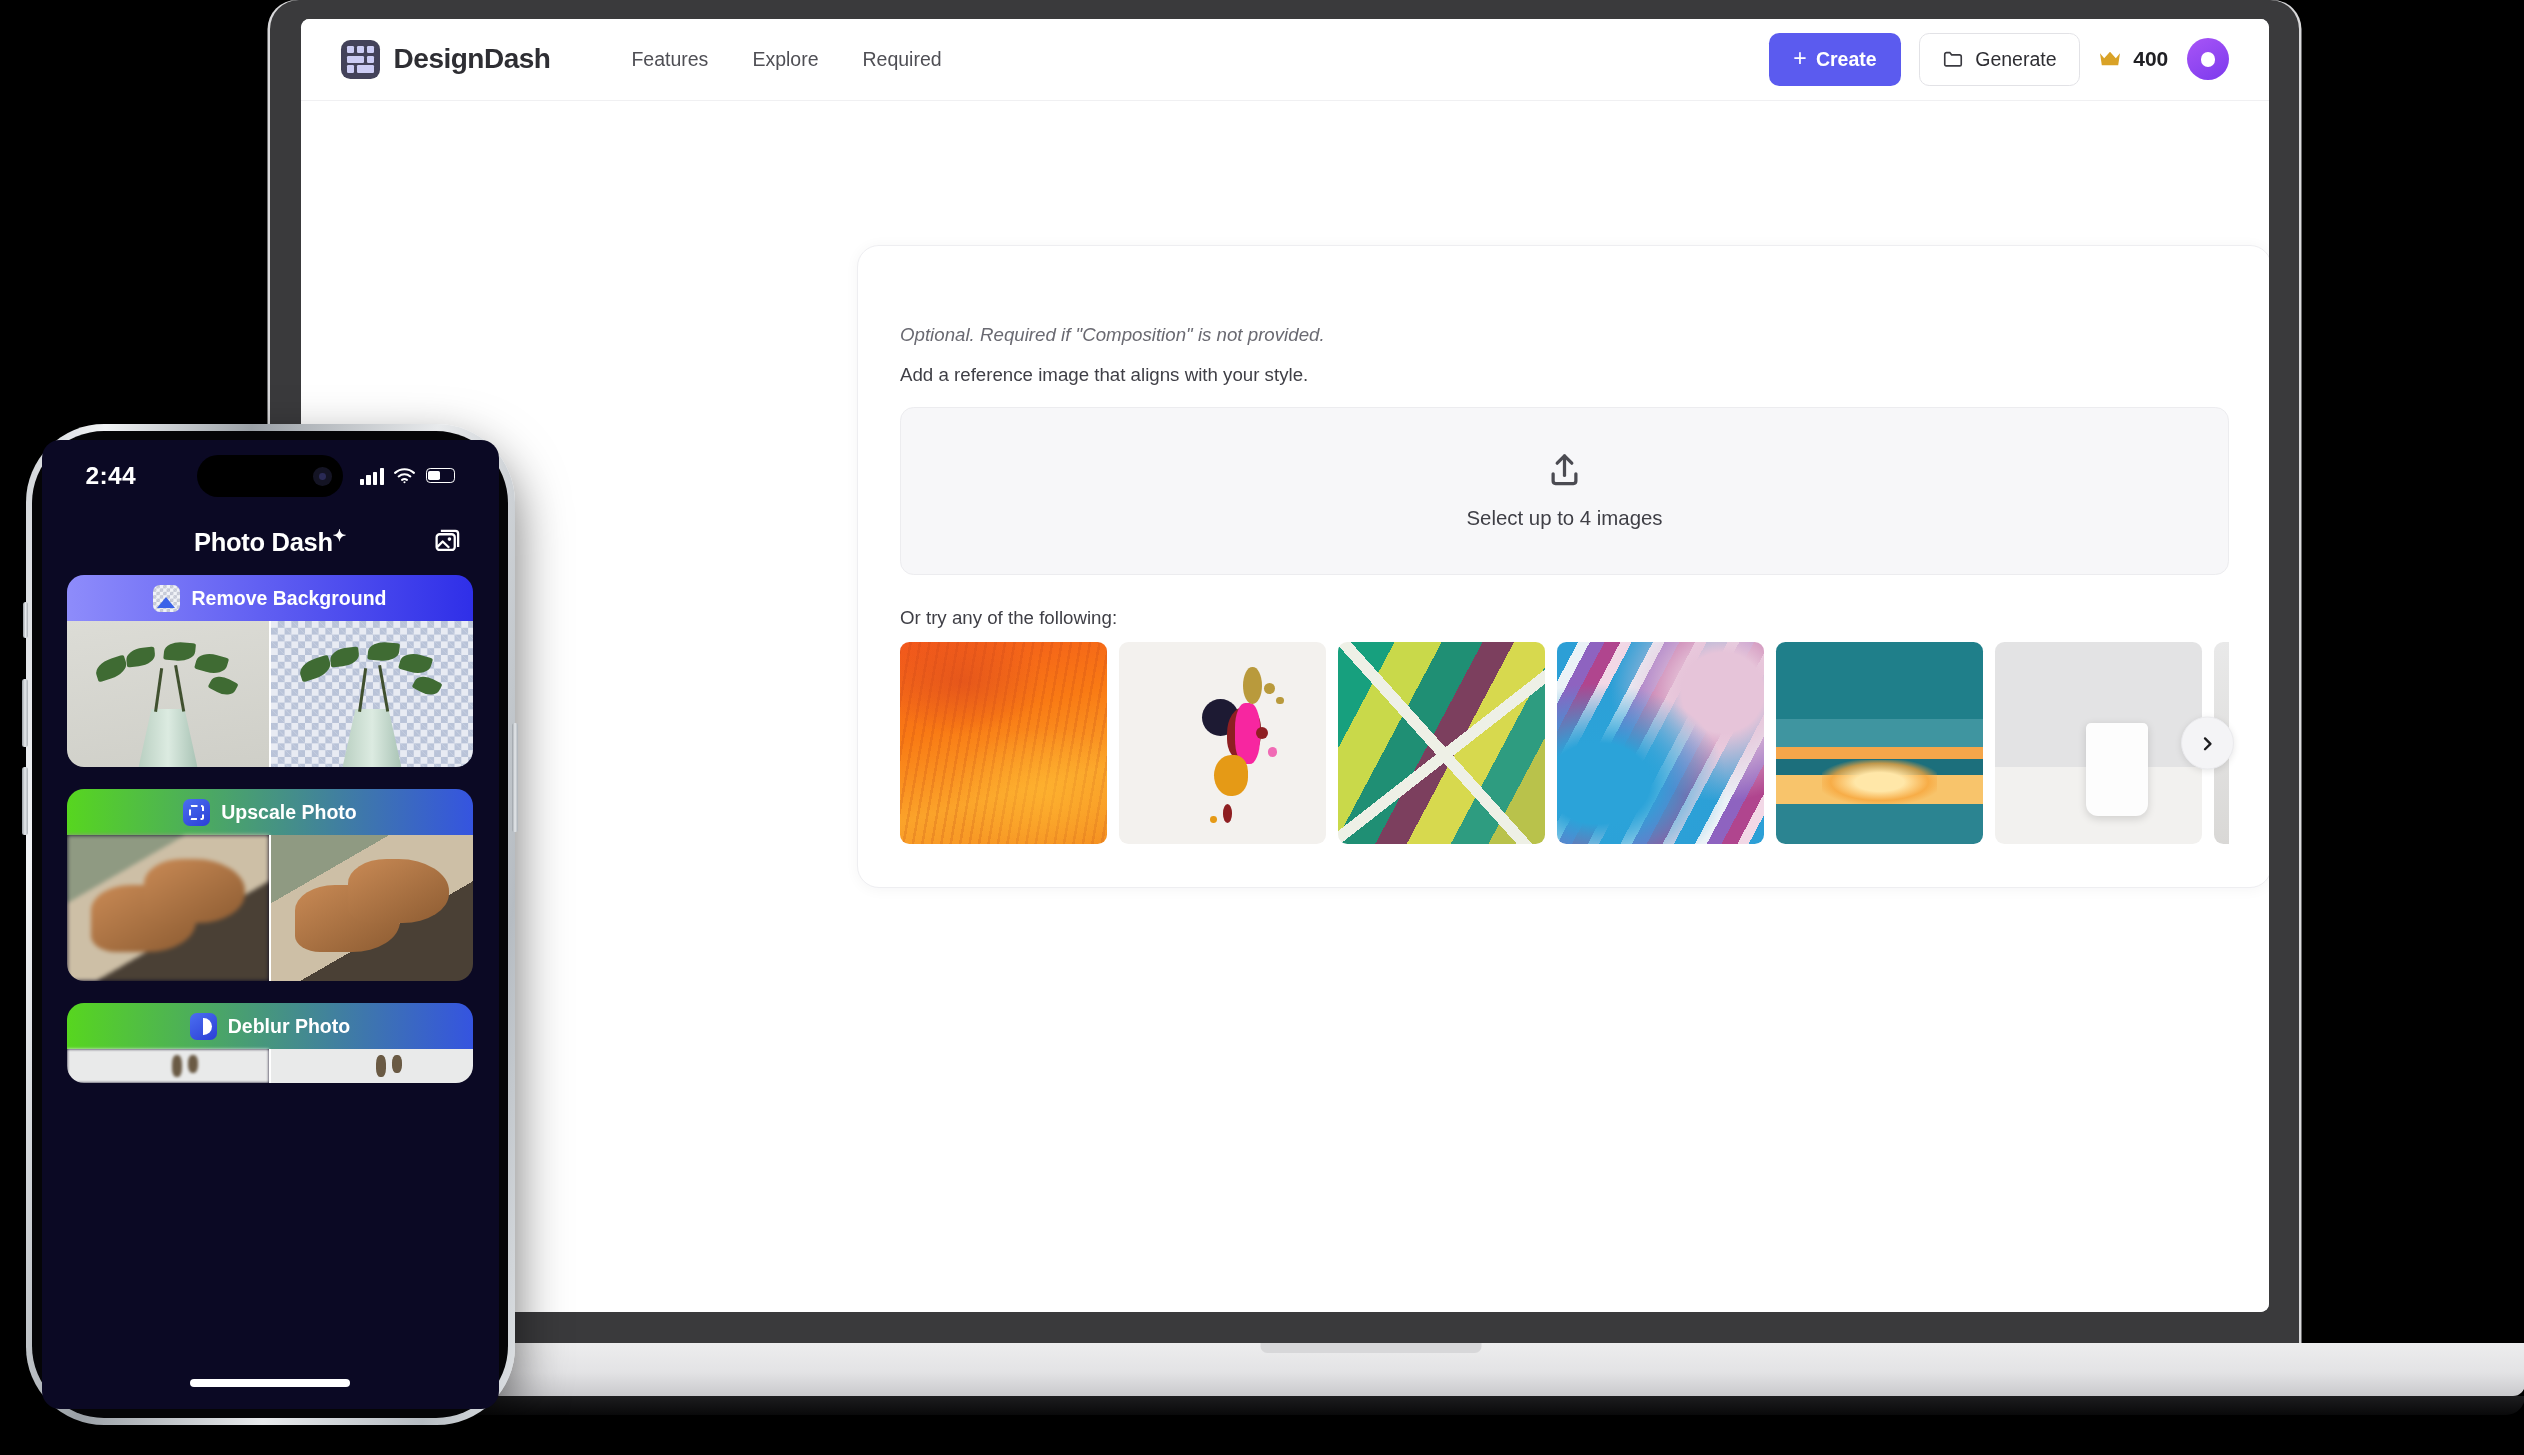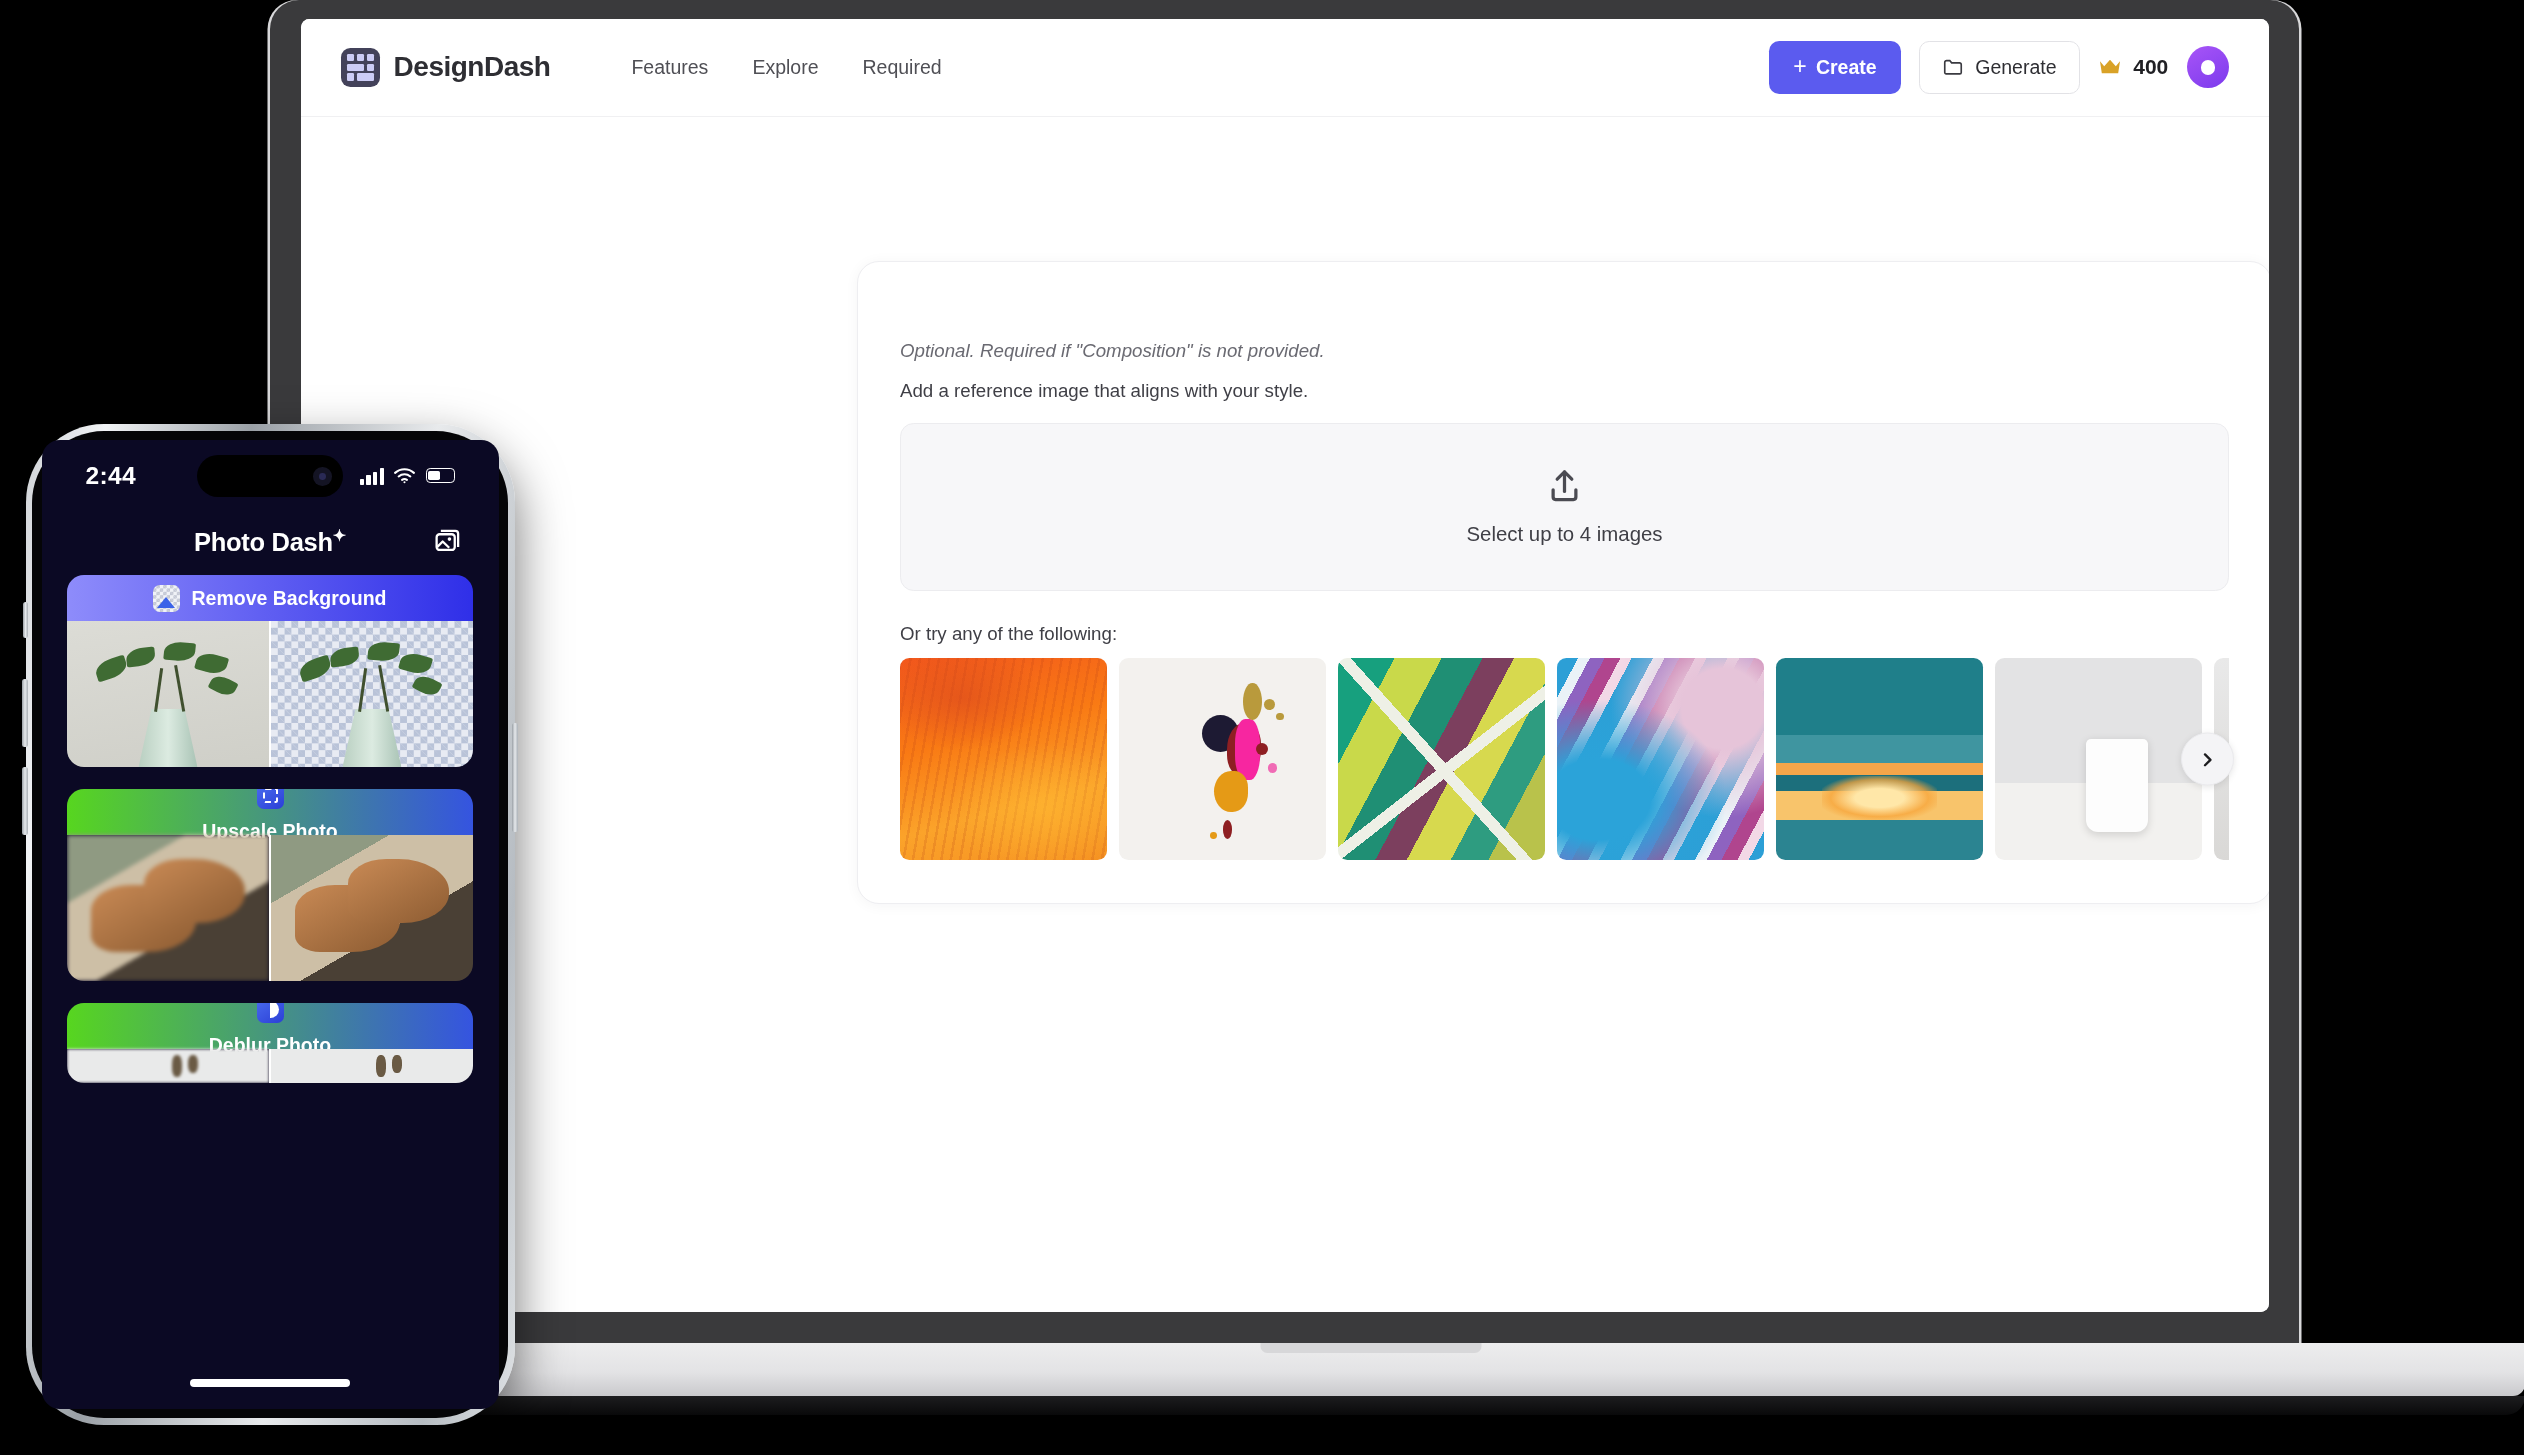--- a/index.html
+++ b/index.html
@@ -33,21 +33,21 @@
     width: 221px; height: 10.2px; background: #d7d7d9; border-radius: 0 0 6.8px 6.8px;
   }
   .laptop-foot {
     position: absolute; left: 175px; top: 1396px; width: 2350px; height: 18.7px;
     background: linear-gradient(180deg,#1d1d1f,#09090a);
     border-radius: 0 0 22px 22px;
   }
 
   
   .app-header {
-    position: relative; height: 98px; background: #fff;
+    position: relative; height: 82px; background: #fff;
     border-bottom: 0.8px solid #f0f0f2;
     display: flex; align-items: center; padding: 0 40px 0 40px;
   }
   .brand { display: flex; align-items: center; gap: 13.6px; }
   .logo-mark {
     width: 39px; height: 39px; border-radius: 9.3px; background: #43425a;
     display: grid; grid-template-columns: 1fr 1fr 1fr; grid-template-rows: 1fr 1fr 1fr;
     gap: 2.5px; padding: 6px;
   }
   .logo-cell { background: #ccccf5; border-radius: 1.3px; }
@@ -207,21 +207,21 @@
   .sparkle { font-size: 16px; vertical-align: super; }
   .photos-icon { width: 29px; height: 29px; color: #fff; position: absolute; right: 37px; cursor: pointer; }
 
   .phone-cards { padding: 0 25.5px; display: flex; flex-direction: column; gap: 22px; }
   .feature-card { border-radius: 17px; overflow: hidden; cursor: pointer; }
   .fc-head {
     height: 46px; display: flex; align-items: center; justify-content: center; gap: 11px;
     color: #fff; font-size: 19.5px; font-weight: 700;
   }
   .fc-head.grad-blue  { background: linear-gradient(90deg,#8e8cfb 0%, #2f2fe8 100%); }
-  .fc-head.grad-green { background: linear-gradient(90deg,#57d61f 0%, #3554e0 100%); flex-direction: column; }
+  .fc-head.grad-green { background: linear-gradient(90deg,#57d61f 0%, #3554e0 100%); }
   .fc-icon { width: 27px; height: 27px; border-radius: 6.8px; flex: 0 0 auto; }
   .fc-icon.checker {
     background-image:
       linear-gradient(45deg,#c3c7d4 25%, transparent 25%, transparent 75%, #c3c7d4 75%),
       linear-gradient(45deg,#c3c7d4 25%, #f0f2f7 25%, #f0f2f7 75%, #c3c7d4 75%);
     background-size: 6.8px 6.8px; background-position: 0 0, 3.4px 3.4px;
     position: relative; overflow: hidden;
   }
   .fc-icon.checker:after {
     content:""; position:absolute; left:3.4px; bottom:4.2px; width:0; height:0;

